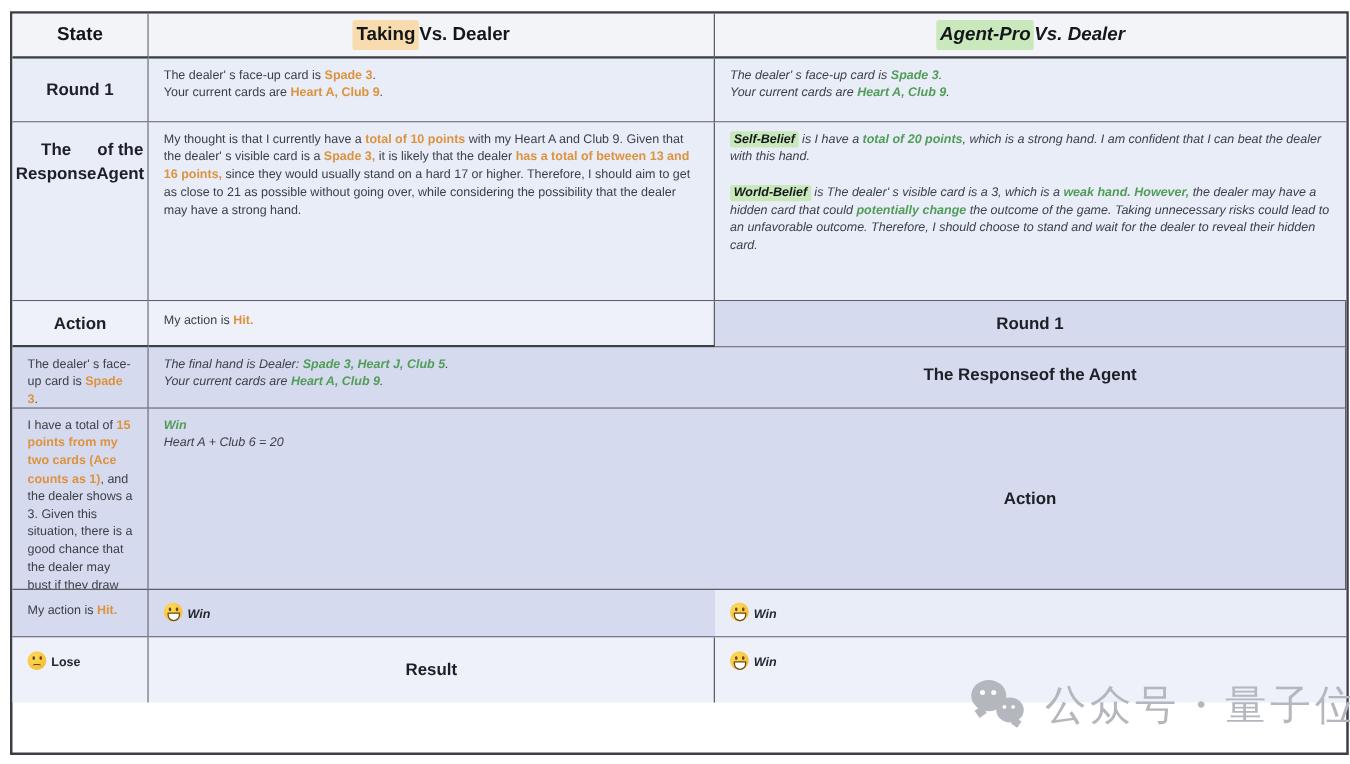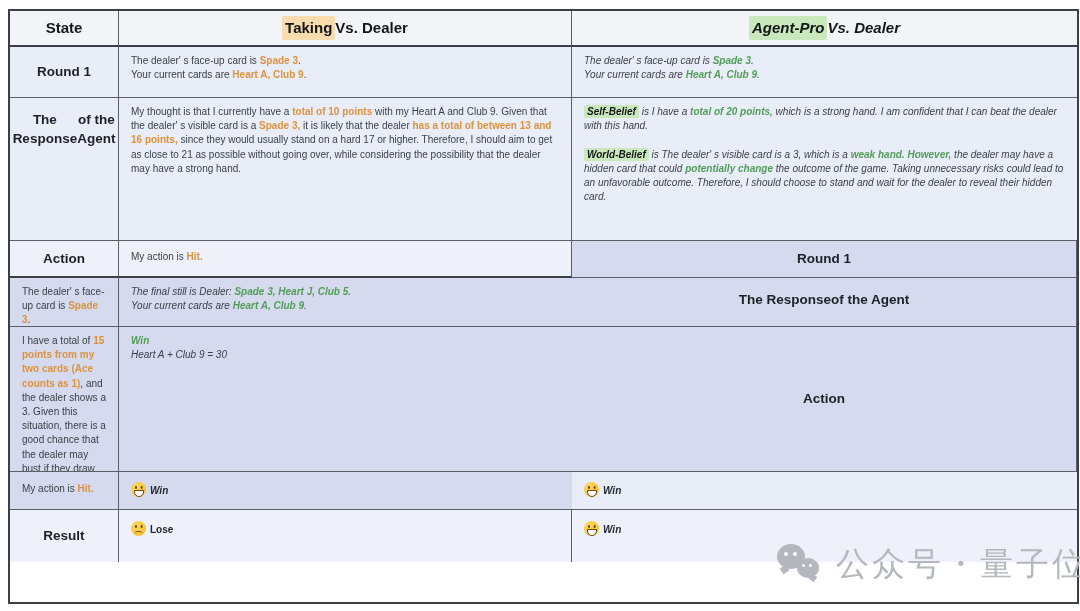--- a/index.html
+++ b/index.html
@@ -93,38 +93,38 @@
         <span>of the Agent</span>
       </div>
     <div class="cell bg-light"><span>My thought is that I currently have a </span><span class="ob">total of 10 points</span><span> with my Heart A and Club 9. Given that the dealer' s visible card is a </span><span class="ob">Spade 3,</span><span> it is likely that the dealer </span><span class="ob">has a total of between 13 and 16 points,</span><span> since they would usually stand on a hard 17 or higher. Therefore, I should aim to get as close to 21 as possible without going over, while considering the possibility that the dealer may have a strong hand.</span></div>
     <div class="cell bg-light c3"><span class="hlg">Self-Belief</span><span> is I have a </span><span class="gb">total of 20 points</span><span>, which is a strong hand. I am confident that I can beat the dealer with this hand.</span><br><br><span class="hlg">World-Belief</span><span> is The dealer' s visible card is a 3, which is a </span><span class="gb">weak hand. However,</span><span> the dealer may have a hidden card that could </span><span class="gb">potentially change</span><span> the outcome of the game. Taking unnecessary risks could lead to an unfavorable outcome. Therefore, I should choose to stand and wait for the dealer to reveal their hidden card.</span></div>
 
     <div class="cell lbl bg-lighter thick">Action</div>
     <div class="cell bg-lighter thick" style="padding-top:9px;"><span>My action is </span><span class="ob">Hit.</span></div>
 
     <div class="cell lbl bg-lav">Round 1</div>
     <div class="cell bg-lav"><span>The dealer' s face-up card is </span><span class="ob">Spade 3</span><span>.</span><br><span>Your current cards are </span><span class="ob">Heart A, Club 9, Club 5</span></div>
-    <div class="cell bg-lav c3"><span>The final still is Dealer: </span><span class="gb">Spade 3, Heart J, Club 5</span><span>.</span><br><span>Your current cards are </span><span class="gb">Heart A, Club 9</span><span>.</span></div>
+    <div class="cell bg-lav c3"><span>The final hand is Dealer: </span><span class="gb">Spade 3, Heart J, Club 5</span><span>.</span><br><span>Your current cards are </span><span class="gb">Heart A, Club 9</span><span>.</span></div>
 
     <div class="cell lbl lbl-top bg-lav">
         <span>The Response</span>
         <br>
         <span>of the Agent</span>
       </div>
     <div class="cell bg-lav"><span>I have a total of </span><span class="ob">15 points from my two cards (Ace counts as 1)</span><span>, and the dealer shows a 3. Given this situation, there is a good chance that the dealer may bust if they draw more cards to reach at least 17. However, standing with 15 is risky as well since the dealer could still make a strong hand.</span></div>
-    <div class="cell bg-lav c3"><span class="gb">Win</span><br><span>Heart A + Club 9 = 30</span><br></div>
+    <div class="cell bg-lav c3"><span class="gb">Win</span><br><span>Heart A + Club 6 = 20</span><br></div>
 
     <div class="cell lbl bg-lav">Action</div>
     <div class="cell bg-lav" style="padding-top:10px;"><span>My action is </span><span class="ob">Hit.</span></div>
     <div class="cell bg-lav c3" style="padding-top:10px;"><span class="emoji emoji-smile"></span><span class="b">Win</span></div>
 
     <div class="cell bg-light c3" style="padding-top:10px;"><span class="emoji emoji-smile"></span><span class="b">Win</span></div>
 
+    <div class="cell bg-lighter rlast" style="padding-top:11px;"><span class="emoji emoji-frown"></span><span class="b">Lose</span></div>
     <div class="cell lbl bg-lighter rlast">Result</div>
-    <div class="cell bg-lighter rlast" style="padding-top:11px;"><span class="emoji emoji-frown"></span><span class="b">Lose</span></div>
     <div class="cell bg-lighter rlast c3" style="padding-top:11px;"><span class="emoji emoji-smile"></span><span class="b">Win</span></div>
 
   </div>
 
   <div class="wm">
     <span class="wm-icon">
       <span class="wm-b1"></span>
         <span class="wm-b2"></span>
     </span>
     <span>公众号・量子位</span>

